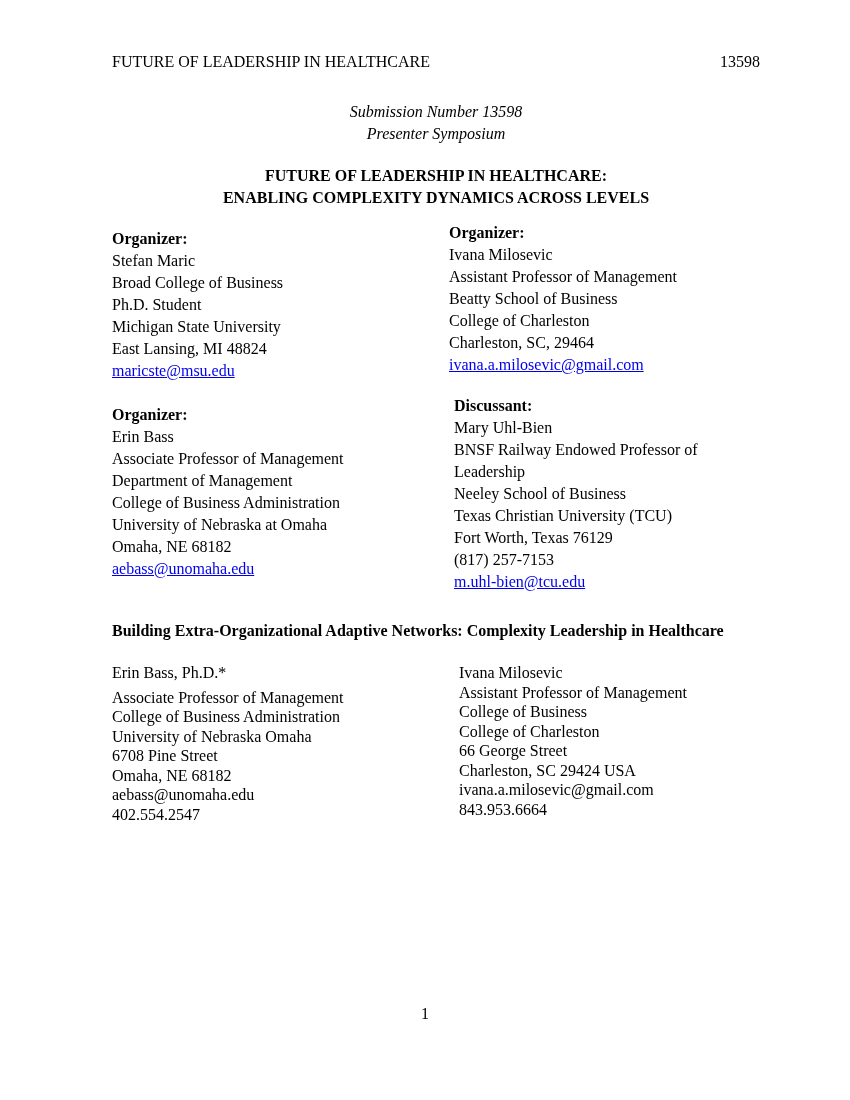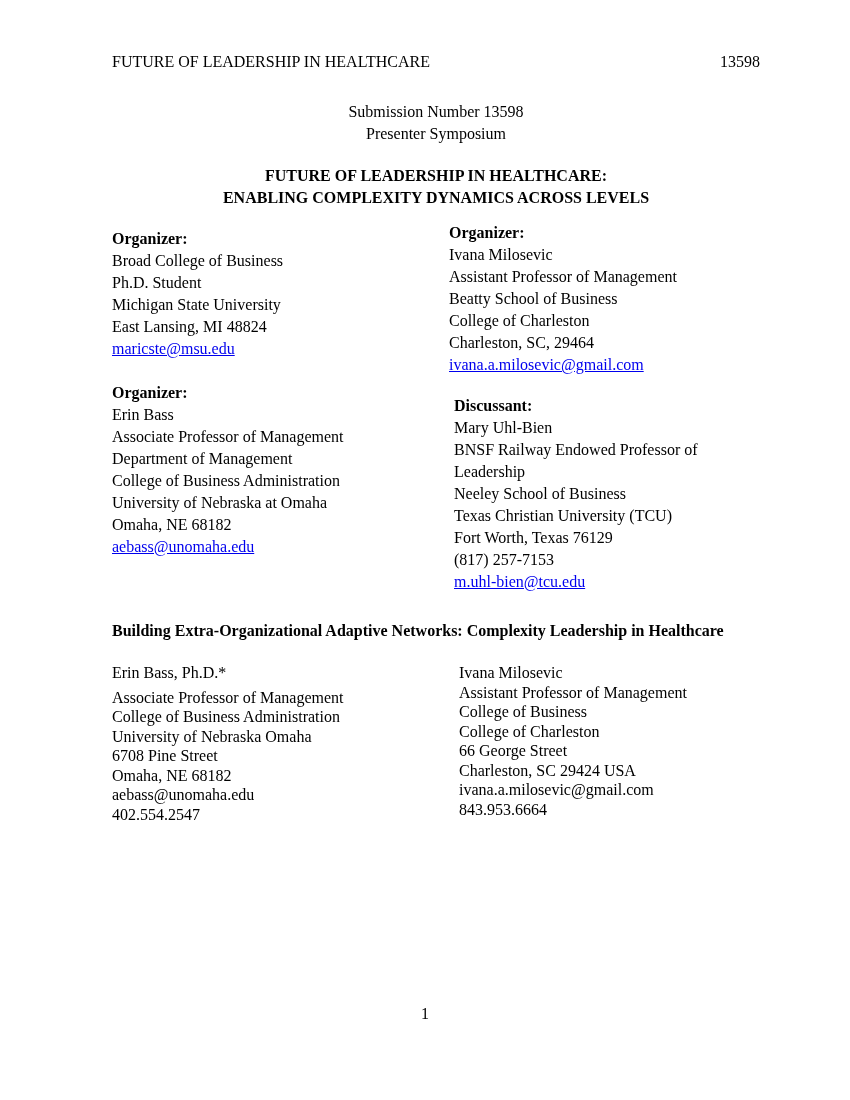--- a/index.html
+++ b/index.html
@@ -9,21 +9,21 @@
     height: 1100px;
     background: #ffffff;
     font-family: "Liberation Serif", "DejaVu Serif", serif;
     font-size: 16px;
     color: #000000;
     overflow: hidden;
   }
   .content { position: absolute; left: 100px; right: 90px; top: 51px; margin-left: 12px; }
   .running-head { display: flex; justify-content: space-between; line-height: 22px; }
   .centered { text-align: center; }
-  .submission-block { margin-top: 28px; line-height: 22px; }
+  .submission-block { margin-top: 28px; line-height: 22px; font-style: italic; }
   .title-block { margin-top: 20px; line-height: 22px; font-weight: bold; }
   .columns { display: flex; margin-top: 19px; line-height: 22px; justify-content: flex-end; }
   .col-left { width: 337px; flex: none; }
   .col-right { flex: 1; min-width: 0; }
   .columns.top .col-right { transform: translateY(-6px); }
   .contact-block .heading { font-weight: bold; }
   .mt-a { margin-top: 22px; }
   .mt-b { margin-top: 19px; }
   .indent-sm { margin-left: 5px; }
   .indent-md { margin-left: 10px; }
@@ -64,20 +64,21 @@
     <div class="title-block centered">
       <div>FUTURE OF LEADERSHIP IN HEALTHCARE:</div>
       <div>ENABLING COMPLEXITY DYNAMICS ACROSS LEVELS</div>
     </div>
 
     <div class="columns top">
       <div class="col-left">
 
         <div class="contact-block">
           <div class="heading">Organizer:</div>
+          <div>Stefan Maric</div>
           <div>Broad College of Business</div>
           <div>Ph.D. Student</div>
           <div>Michigan State University</div>
           <div>East Lansing, MI 48824</div>
           <div><a class="email-link">maricste@msu.edu</a></div>
         </div>
 
         <div class="contact-block mt-a">
           <div class="heading">Organizer:</div>
           <div>Erin Bass</div>

